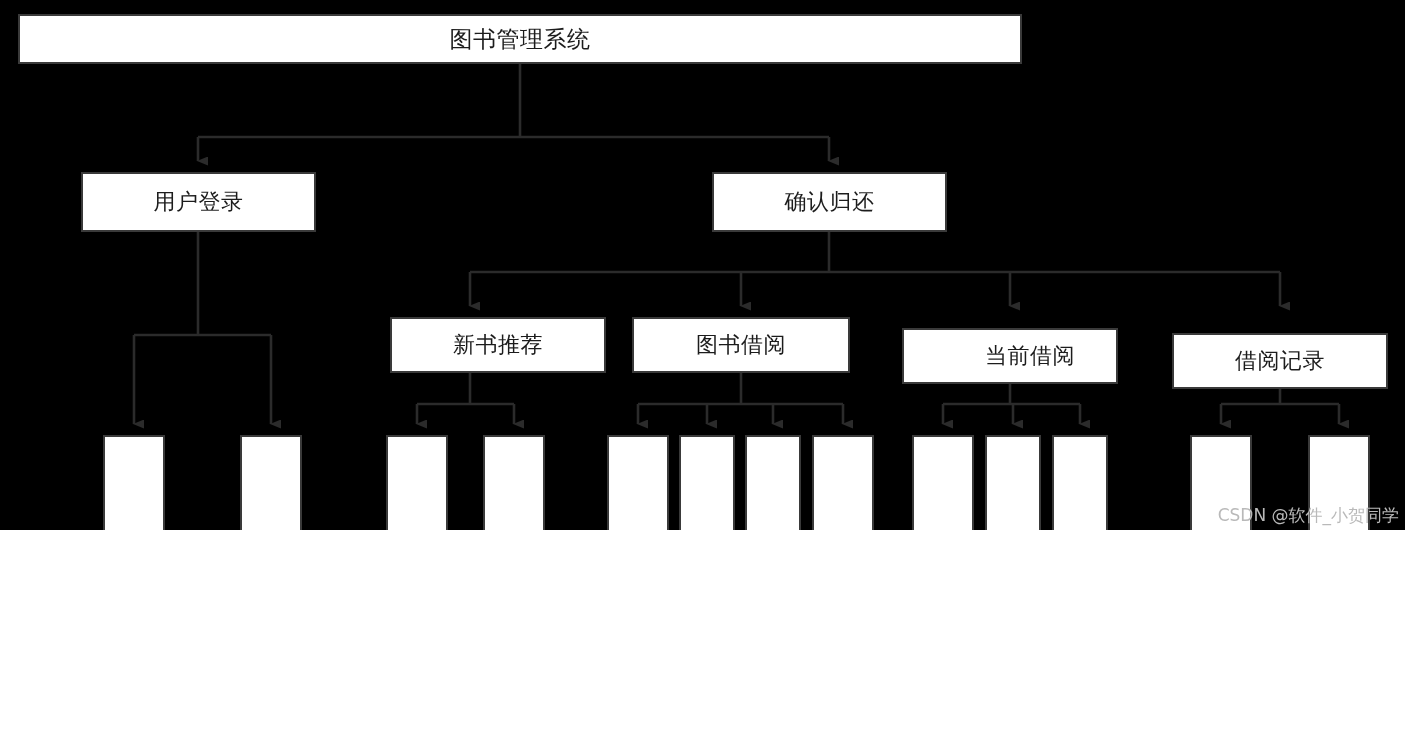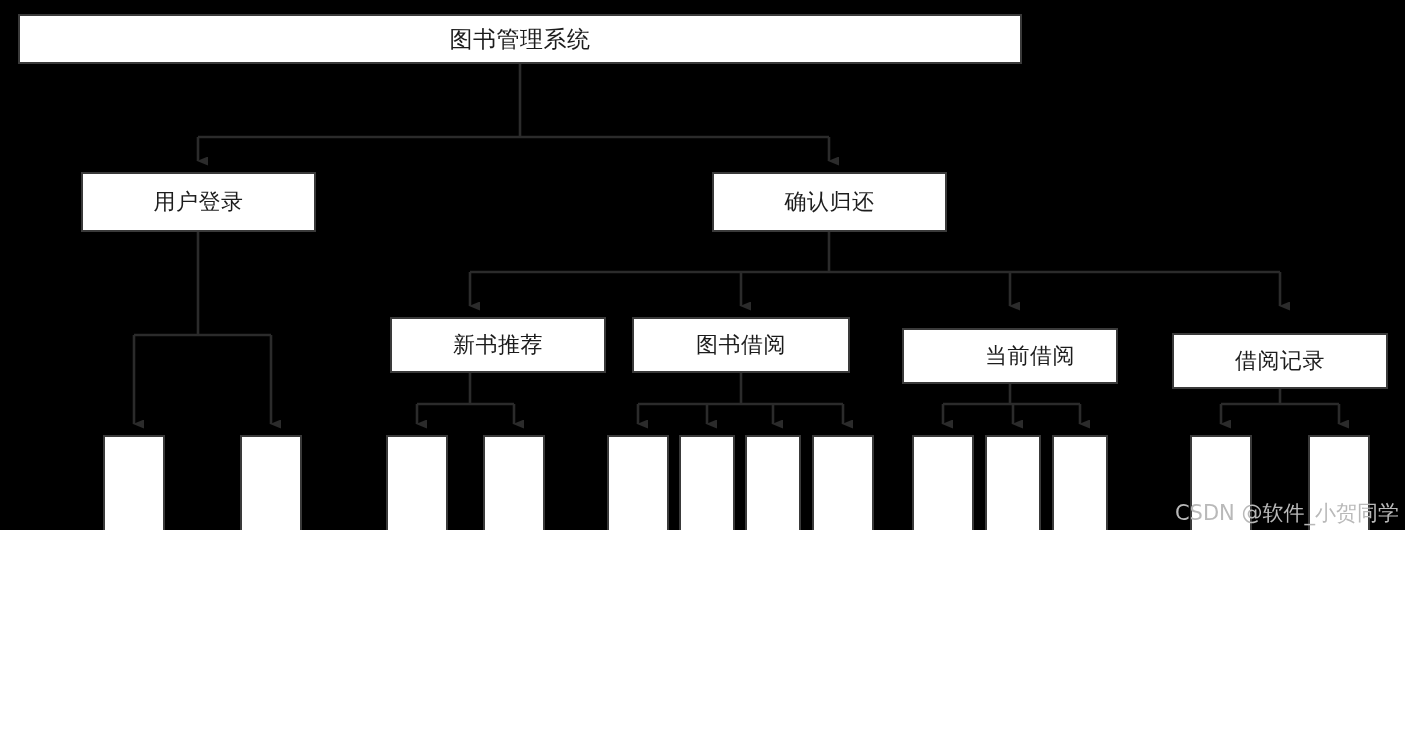--- a/index.html
+++ b/index.html
@@ -65,21 +65,21 @@
     max-height: 100%;
   }
   .node.vert.long .node-label {
     letter-spacing: 2px;
     font-size: 23px;
   }
   #watermark {
     position: absolute;
     right: 6px;
     bottom: 3px;
-    font-size: 21px;
+    font-size: 17px;
     color: #b9b9b9;
     white-space: nowrap;
     z-index: 5;
     font-family: "DejaVu Sans", "Liberation Sans", sans-serif;
   }
 </style>
 </head>
 <body>
 
 <div id="diagram-root">

